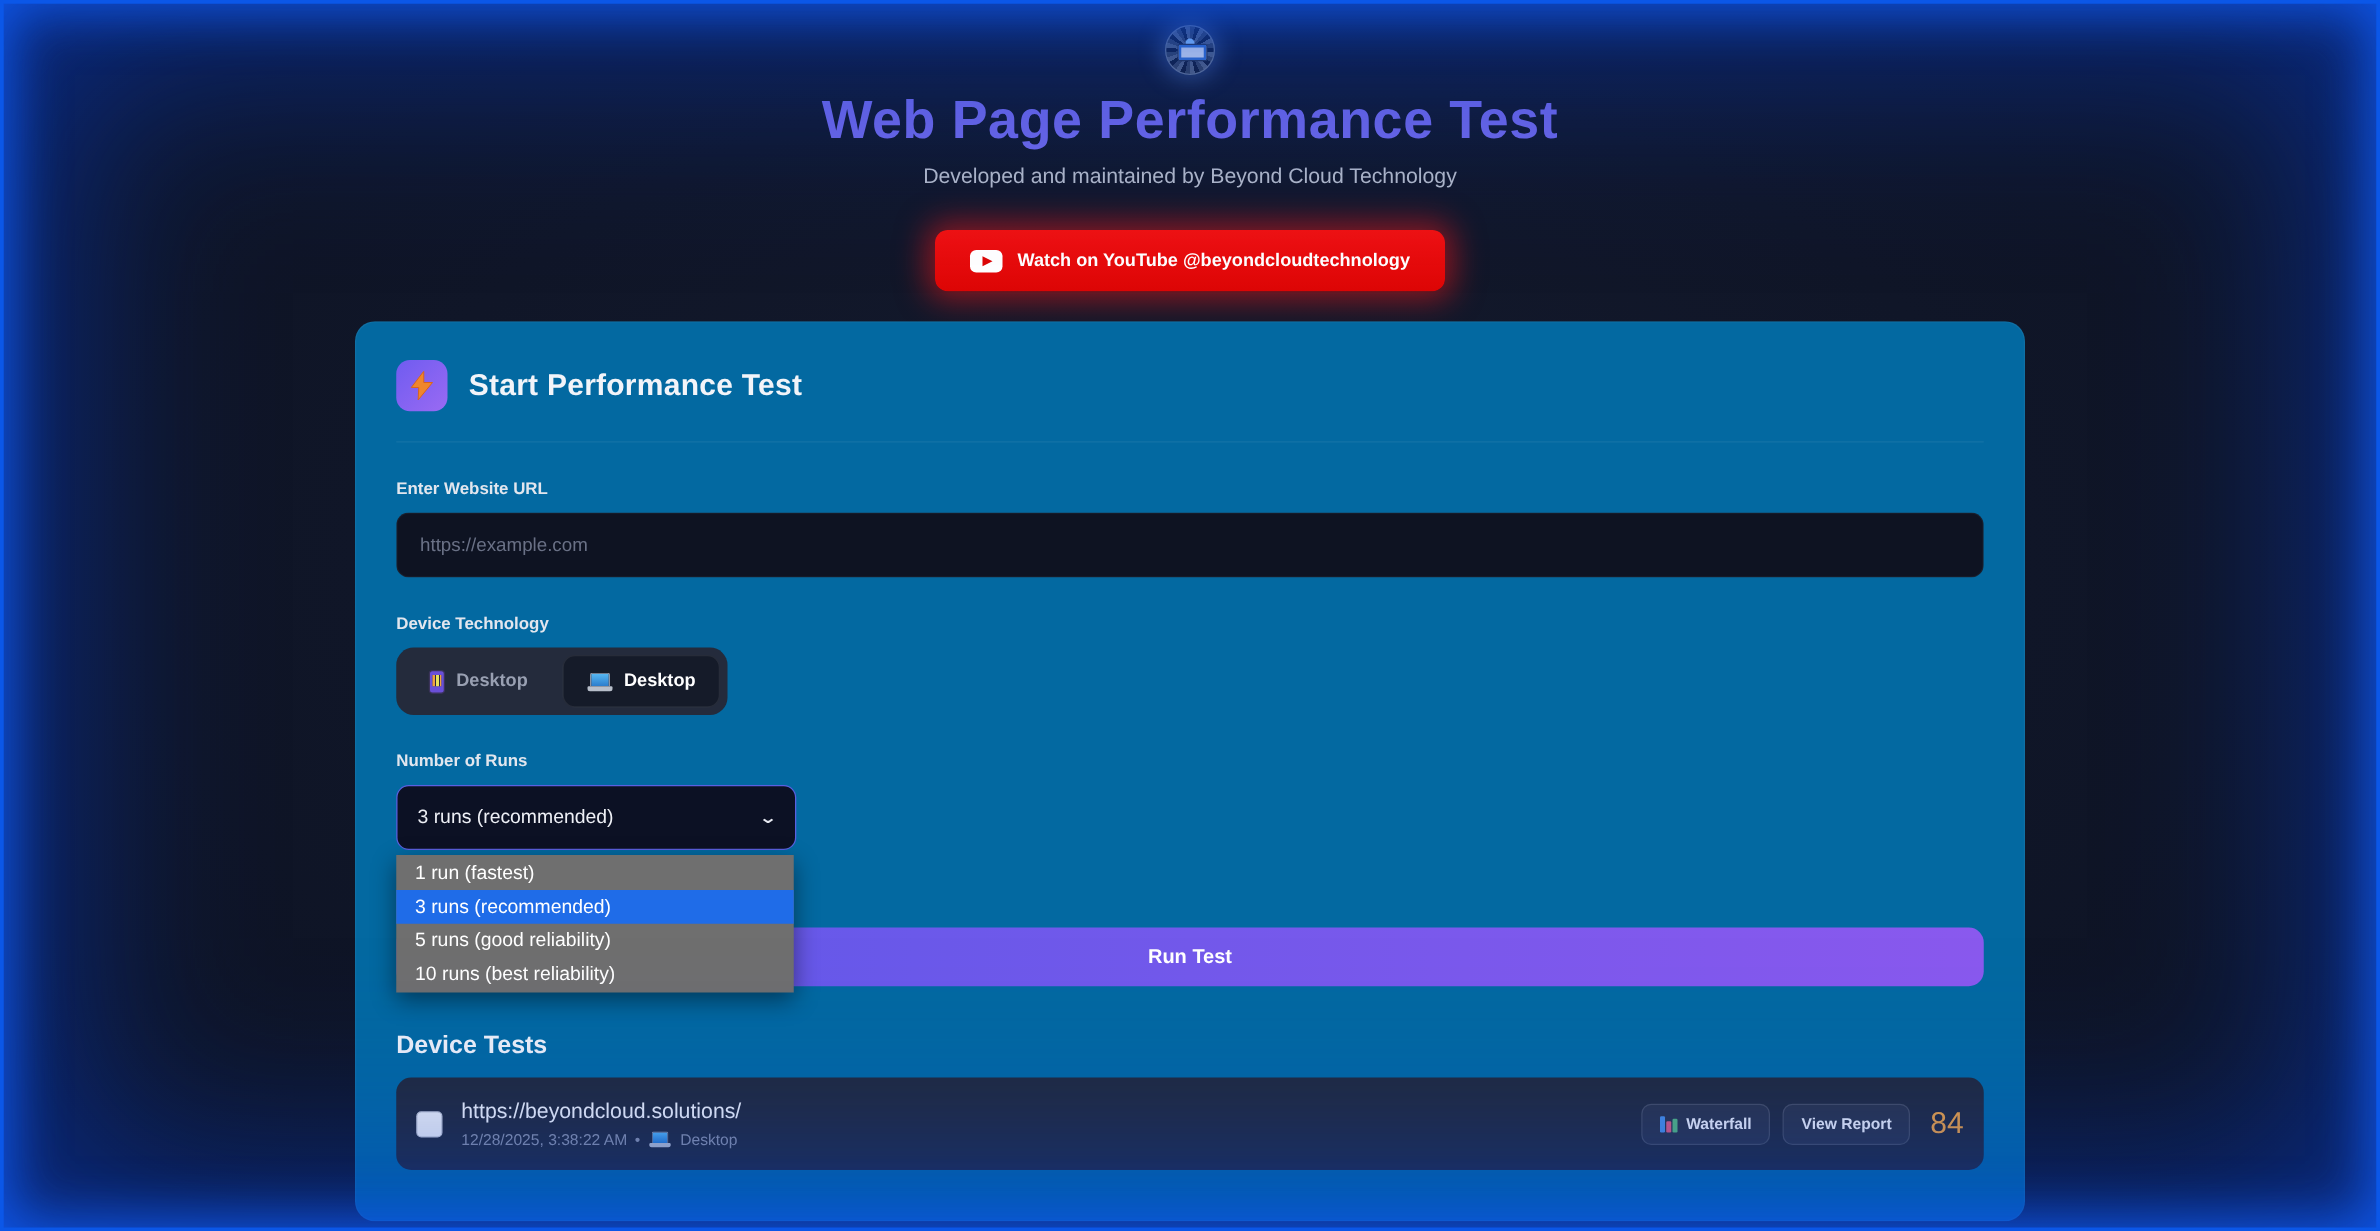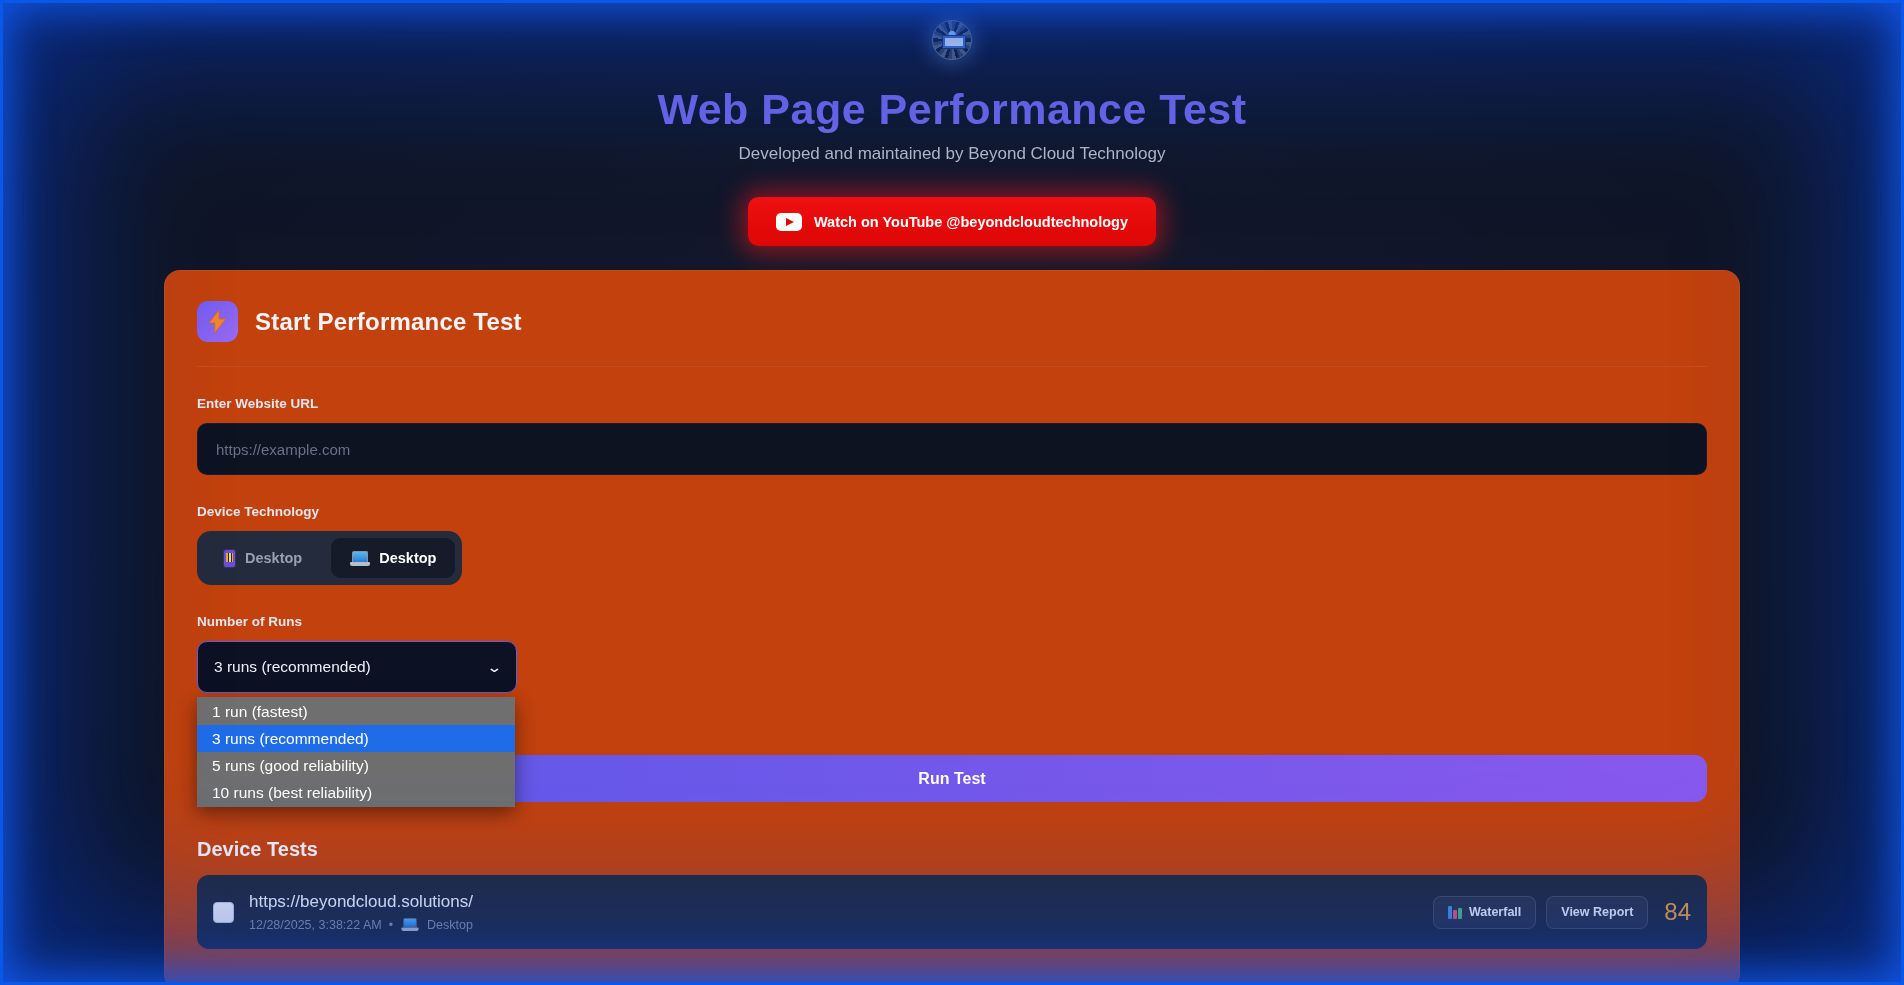--- a/index.html
+++ b/index.html
@@ -32,21 +32,21 @@
     border: 1px solid #6d7888;
     box-shadow: 0 0 18px 4px rgba(120, 170, 255, 0.35);
     position: relative; overflow: hidden;
   }
   .logo::after {
     content: ""; position: absolute; left: 9px; top: 14px; width: 22px; height: 12px;
     background: #e8ecf2; border-radius: 2px; border: 1px solid #2a3240;
     box-shadow: inset 0 0 0 2px #3d74c8;
   }
   .page-title {
-    margin-top: 25px;
+    margin-top: 12px;
     font-size: 43px; font-weight: 700; letter-spacing: 0.5px;
     color: #7168e8;
   }
   .page-subtitle { margin-top: 10px; font-size: 17px; color: #b4bac8; }
   .yt-wrap { margin-top: 33px; display: flex; justify-content: center; }
   .yt-btn {
     display: inline-flex; align-items: center; gap: 12px;
     height: 49px; padding: 0 28px;
     background: linear-gradient(180deg, #f11111, #dd0606);
     border: none; border-radius: 10px; cursor: pointer;
@@ -59,22 +59,22 @@
     position: relative; flex: 0 0 auto;
   }
   .yt-icon::after {
     content: ""; position: absolute; left: 10px; top: 5px;
     border-left: 8px solid #dd0606;
     border-top: 4.5px solid transparent; border-bottom: 4.5px solid transparent;
   }
 
   
   .card {
-    width: 1576px; margin: 24px auto 0;
-    background: #c2410c;
+    width: 1336px; margin: 24px auto 0;
+    background: #0369a1;
     border: 1px solid rgba(255, 255, 255, 0.05);
     border-radius: 16px;
     padding: 30px 32px 40px;
     position: relative;
   }
   .card-header { display: flex; align-items: center; gap: 17px; }
   .bolt-badge {
     width: 41px; height: 41px; border-radius: 11px;
     background: linear-gradient(135deg, #6f5cf0 0%, #9a6af3 100%);
     display: flex; align-items: center; justify-content: center;
@@ -172,21 +172,21 @@
     display: flex; align-items: center; padding: 0 16px;
   }
   .checkbox {
     width: 21px; height: 21px; background: #f2f3f6; border-radius: 4px;
     border: 1px solid #c8ccd4; cursor: pointer; flex: 0 0 auto;
   }
   .test-info { margin-left: 15px; }
   .test-url { font-size: 17px; font-weight: 400; color: #f4f6fa; }
   .test-meta {
     margin-top: 5px; font-size: 12.5px; color: #8d94a6;
-    display: flex; align-items: center; gap: 6px; justify-content: space-between;
+    display: flex; align-items: center; gap: 6px;
   }
   .spacer { flex: 1; }
   .row-btn {
     height: 33px; padding: 0 14px; margin-left: 10px;
     background: #2c3345; border: 1px solid rgba(255, 255, 255, 0.13);
     border-radius: 8px; cursor: pointer;
     display: inline-flex; align-items: center; gap: 7px;
     color: #f0f2f7; font-size: 12.5px; font-weight: 700;
     font-family: "Liberation Sans", sans-serif;
   }

